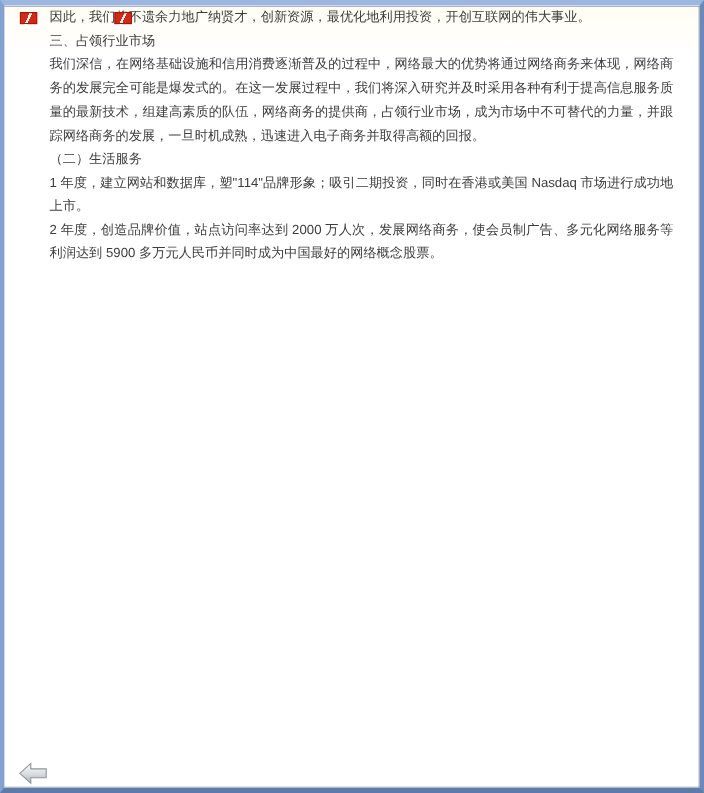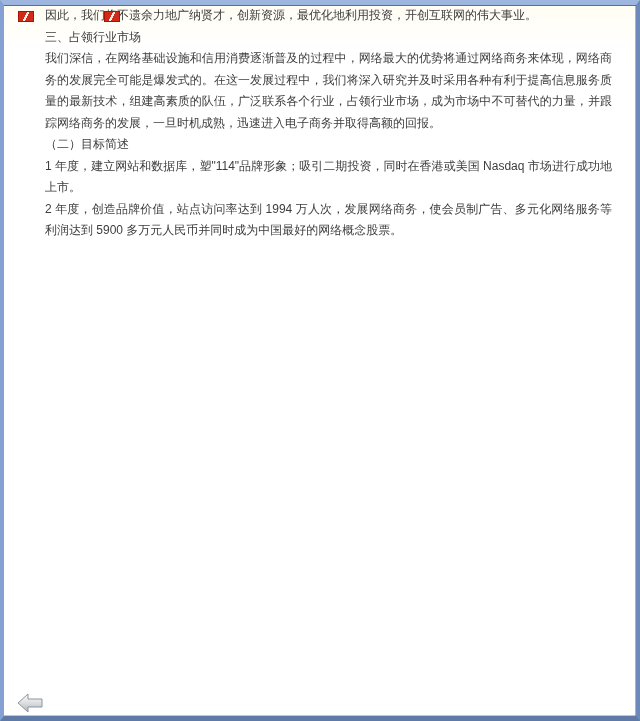--- a/index.html
+++ b/index.html
@@ -46,24 +46,24 @@
 <body>
 
 <div class="frame">
 
   <span class="red-mark m1"></span>
   <span class="red-mark m2"></span>
 
   <div class="content">
     <div class="block mt-intro">因此，我们将不遗余力地广纳贤才，创新资源，最优化地利用投资，开创互联网的伟大事业。</div>
     <div class="block mt-section">三、占领行业市场</div>
-    <div class="block mt-belief">我们深信，在网络基础设施和信用消费逐渐普及的过程中，网络最大的优势将通过网络商务来体现，网络商务的发展完全可能是爆发式的。在这一发展过程中，我们将深入研究并及时采用各种有利于提高信息服务质量的最新技术，组建高素质的队伍，广泛联系各个行业，占领行业市场，成为市场中不可替代的力量，并跟踪网络商务的发展，一旦时机成熟，迅速进入电子商务并取得高额的回报。</div>
-    <div class="block mt-brief">（二）目标简述</div>
+    <div class="block mt-belief">我们深信，在网络基础设施和信用消费逐渐普及的过程中，网络最大的优势将通过网络商务来体现，网络商务的发展完全可能是爆发式的。在这一发展过程中，我们将深入研究并及时采用各种有利于提高信息服务质量的最新技术，组建高素质的队伍，网络商务的提供商，占领行业市场，成为市场中不可替代的力量，并跟踪网络商务的发展，一旦时机成熟，迅速进入电子商务并取得高额的回报。</div>
+    <div class="block mt-brief">（二）生活服务</div>
     <div class="block mt-year1">1 年度，建立网站和数据库，塑"114"品牌形象；吸引二期投资，同时在香港或美国 Nasdaq 市场进行成功地上市。</div>
-    <div class="block mt-year2">2 年度，创造品牌价值，站点访问率达到 1994 万人次，发展网络商务，使会员制广告、多元化网络服务等利润达到 5900 多万元人民币并同时成为中国最好的网络概念股票。</div>
+    <div class="block mt-year2">2 年度，创造品牌价值，站点访问率达到 2000 万人次，发展网络商务，使会员制广告、多元化网络服务等利润达到 5900 多万元人民币并同时成为中国最好的网络概念股票。</div>
   </div>
 
   <button class="back-btn">
     <svg width="27" height="22" viewBox="0 0 27 22">
       <defs>
         <linearGradient id="ag" x1="0" y1="0" x2="0" y2="1">
           <stop offset="0" stop-color="#fbfbfb"></stop>
           <stop offset="0.5" stop-color="#dcdfe2"></stop>
           <stop offset="1" stop-color="#aeb4ba"></stop>
         </linearGradient>

